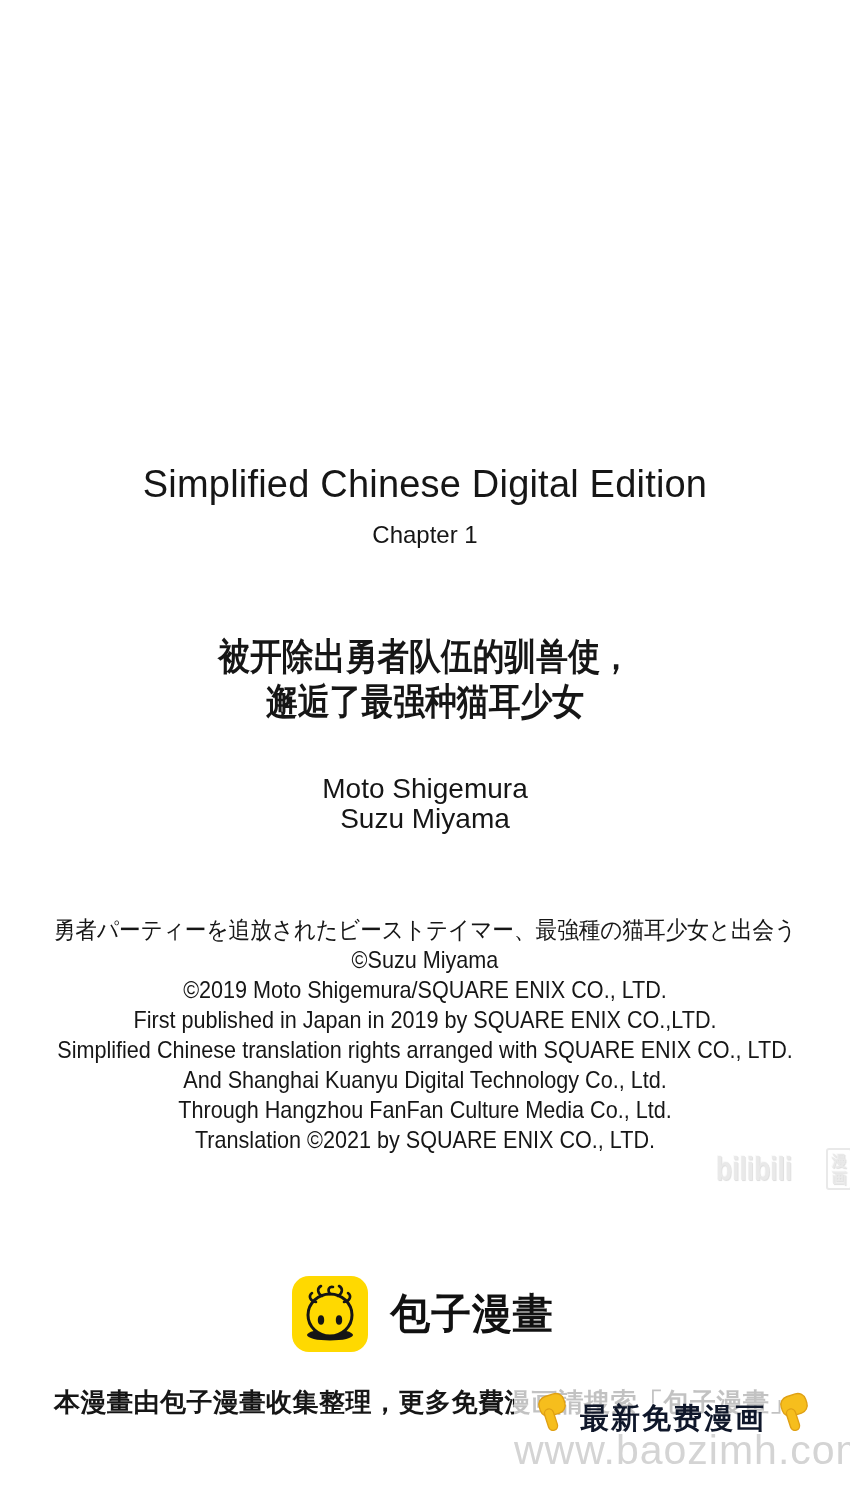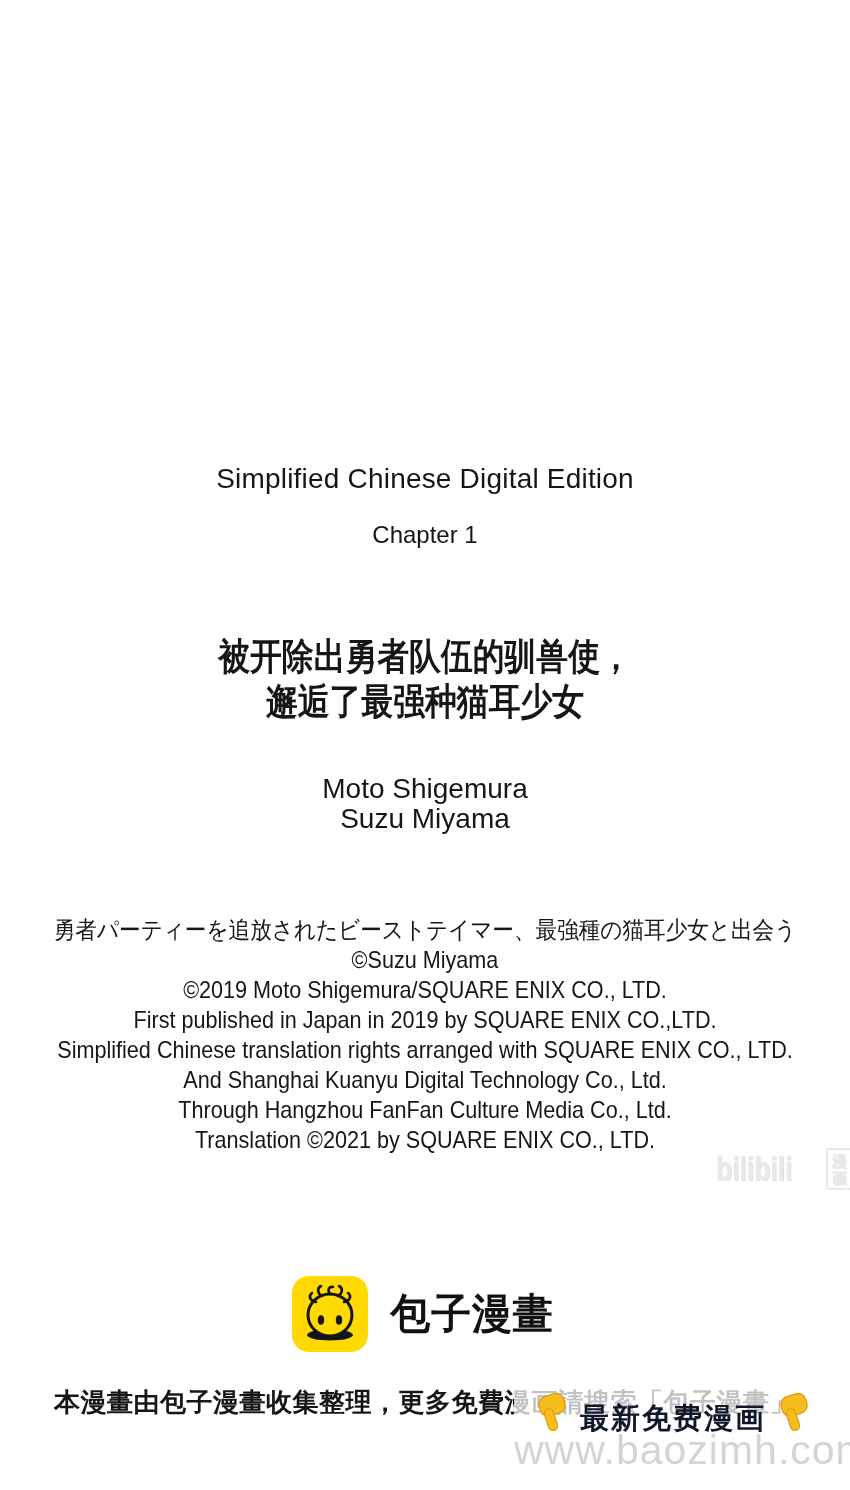--- a/index.html
+++ b/index.html
@@ -8,21 +8,21 @@
     position: relative;
     width: 850px;
     height: 1490px;
     background: #ffffff;
     overflow: hidden;
     font-family: "Liberation Sans", sans-serif;
     color: #161616;
   }
   .centered { position: absolute; left: 0; width: 100%; text-align: center; }
 
-  .edition   { top: 463px; font-size: 28px; letter-spacing: 0.2px; }
+  .edition   { top: 463px; font-size: 38px; letter-spacing: 0.2px; }
   .chapter   { top: 521px; font-size: 24px; }
 
   .cn-title {
     top: 634px;
     font-size: 37px;
     font-weight: bold;
     line-height: 45px;
     transform: scaleX(0.86);
     transform-origin: 50% 50%;
   }

